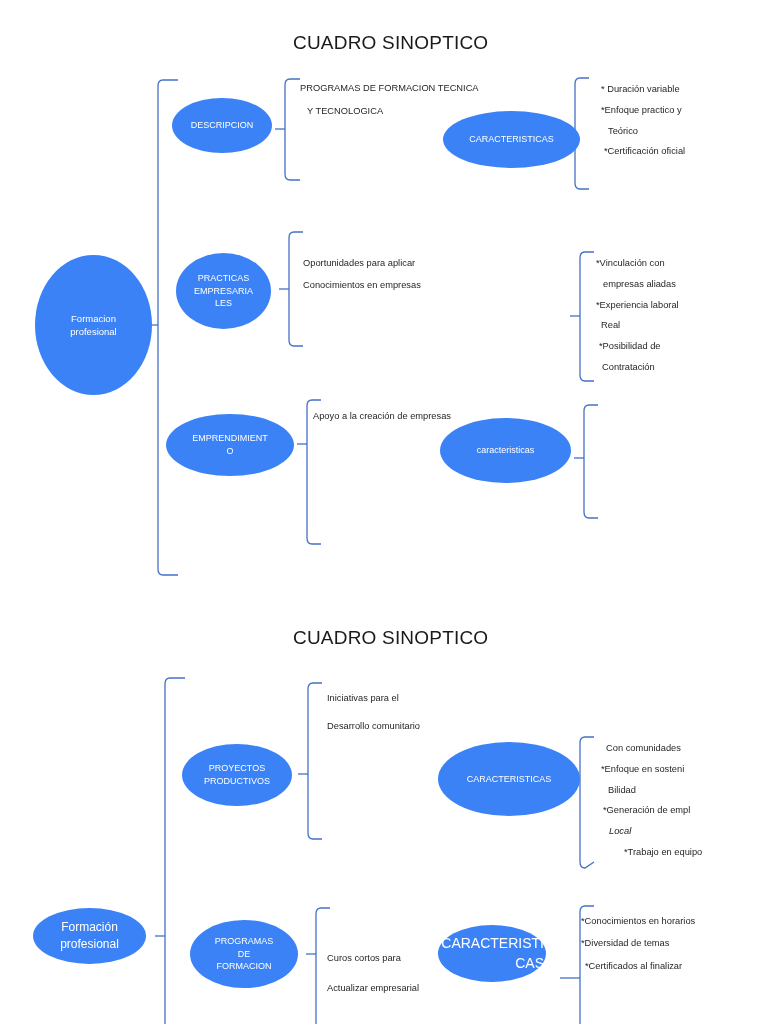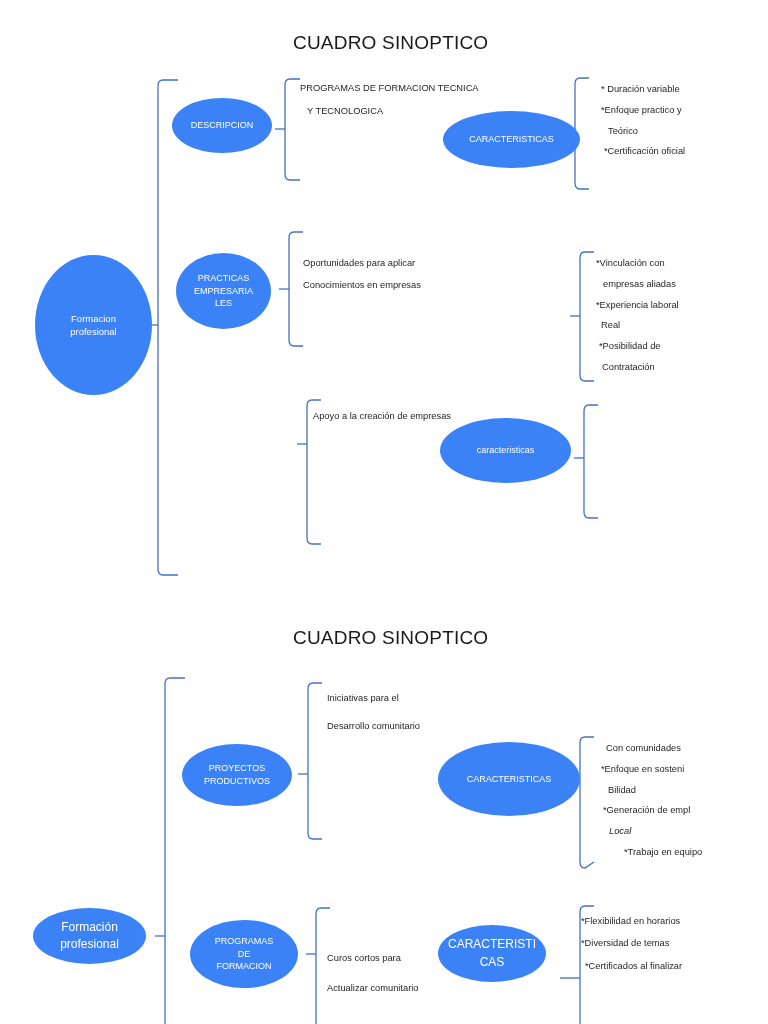--- a/index.html
+++ b/index.html
@@ -155,20 +155,26 @@
   <div class="txt" style="left:303px; top:281px;">Conocimientos en empresas</div>
   <div class="lst" style="left:596px; top:259px;">
     <div>*Vinculación con</div>
     <div style="padding-left:7px;">empresas aliadas</div>
     <div>*Experiencia laboral</div>
     <div style="padding-left:5px;">Real</div>
     <div style="padding-left:3px;">*Posibilidad de</div>
     <div style="padding-left:6px;">Contratación</div>
   </div>
 
+  <div class="ellipse" style="left:166px; top:414px; width:128px; height:62px; font-size:9px;">
+    <span>
+      <span>EMPRENDIMIENT</span>
+      <span>O</span>
+    </span>
+  </div>
   <div class="txt" style="left:313px; top:412px;">Apoyo a la creación  de empresas</div>
   <div class="ellipse" style="left:440px; top:418px; width:131px; height:65px; font-size:9px;">
     <span>
       <span>caracteristicas</span>
     </span>
   </div>
 
   <div class="title" style="left:293px; top:627px;">CUADRO SINOPTICO</div>
 
   <div class="ellipse" style="left:33px; top:908px; width:113px; height:56px; font-size:12px;">
@@ -201,26 +207,26 @@
   </div>
 
   <div class="ellipse" style="left:190px; top:920px; width:108px; height:68px; font-size:9px;">
     <span>
       <span>PROGRAMAS</span>
       <span>DE</span>
       <span>FORMACION</span>
     </span>
   </div>
   <div class="txt" style="left:327px; top:954px;">Curos cortos para</div>
-  <div class="txt" style="left:327px; top:984px;">Actualizar comunitario</div>
-  <div class="ellipse" style="left:438px; top:925px; width:108px; height:57px; font-size:12px;">
+  <div class="txt" style="left:327px; top:984px;">Actualizar empresarial</div>
+  <div class="ellipse" style="left:438px; top:925px; width:108px; height:57px; font-size:14px;text-align:right;">
     <span>
       <span>CARACTERISTI</span>
       <span>CAS</span>
     </span>
   </div>
   <div class="lst" style="left:581px; top:917px;">
-    <div style="margin-bottom:13px;">*Flexibilidad en horarios</div>
+    <div style="margin-bottom:13px;">*Conocimientos en horarios</div>
     <div style="margin-bottom:13px;">*Diversidad de temas</div>
     <div style="padding-left:4px;">*Certificados al finalizar</div>
   </div>
 
 </div>
 
 </body></html>

